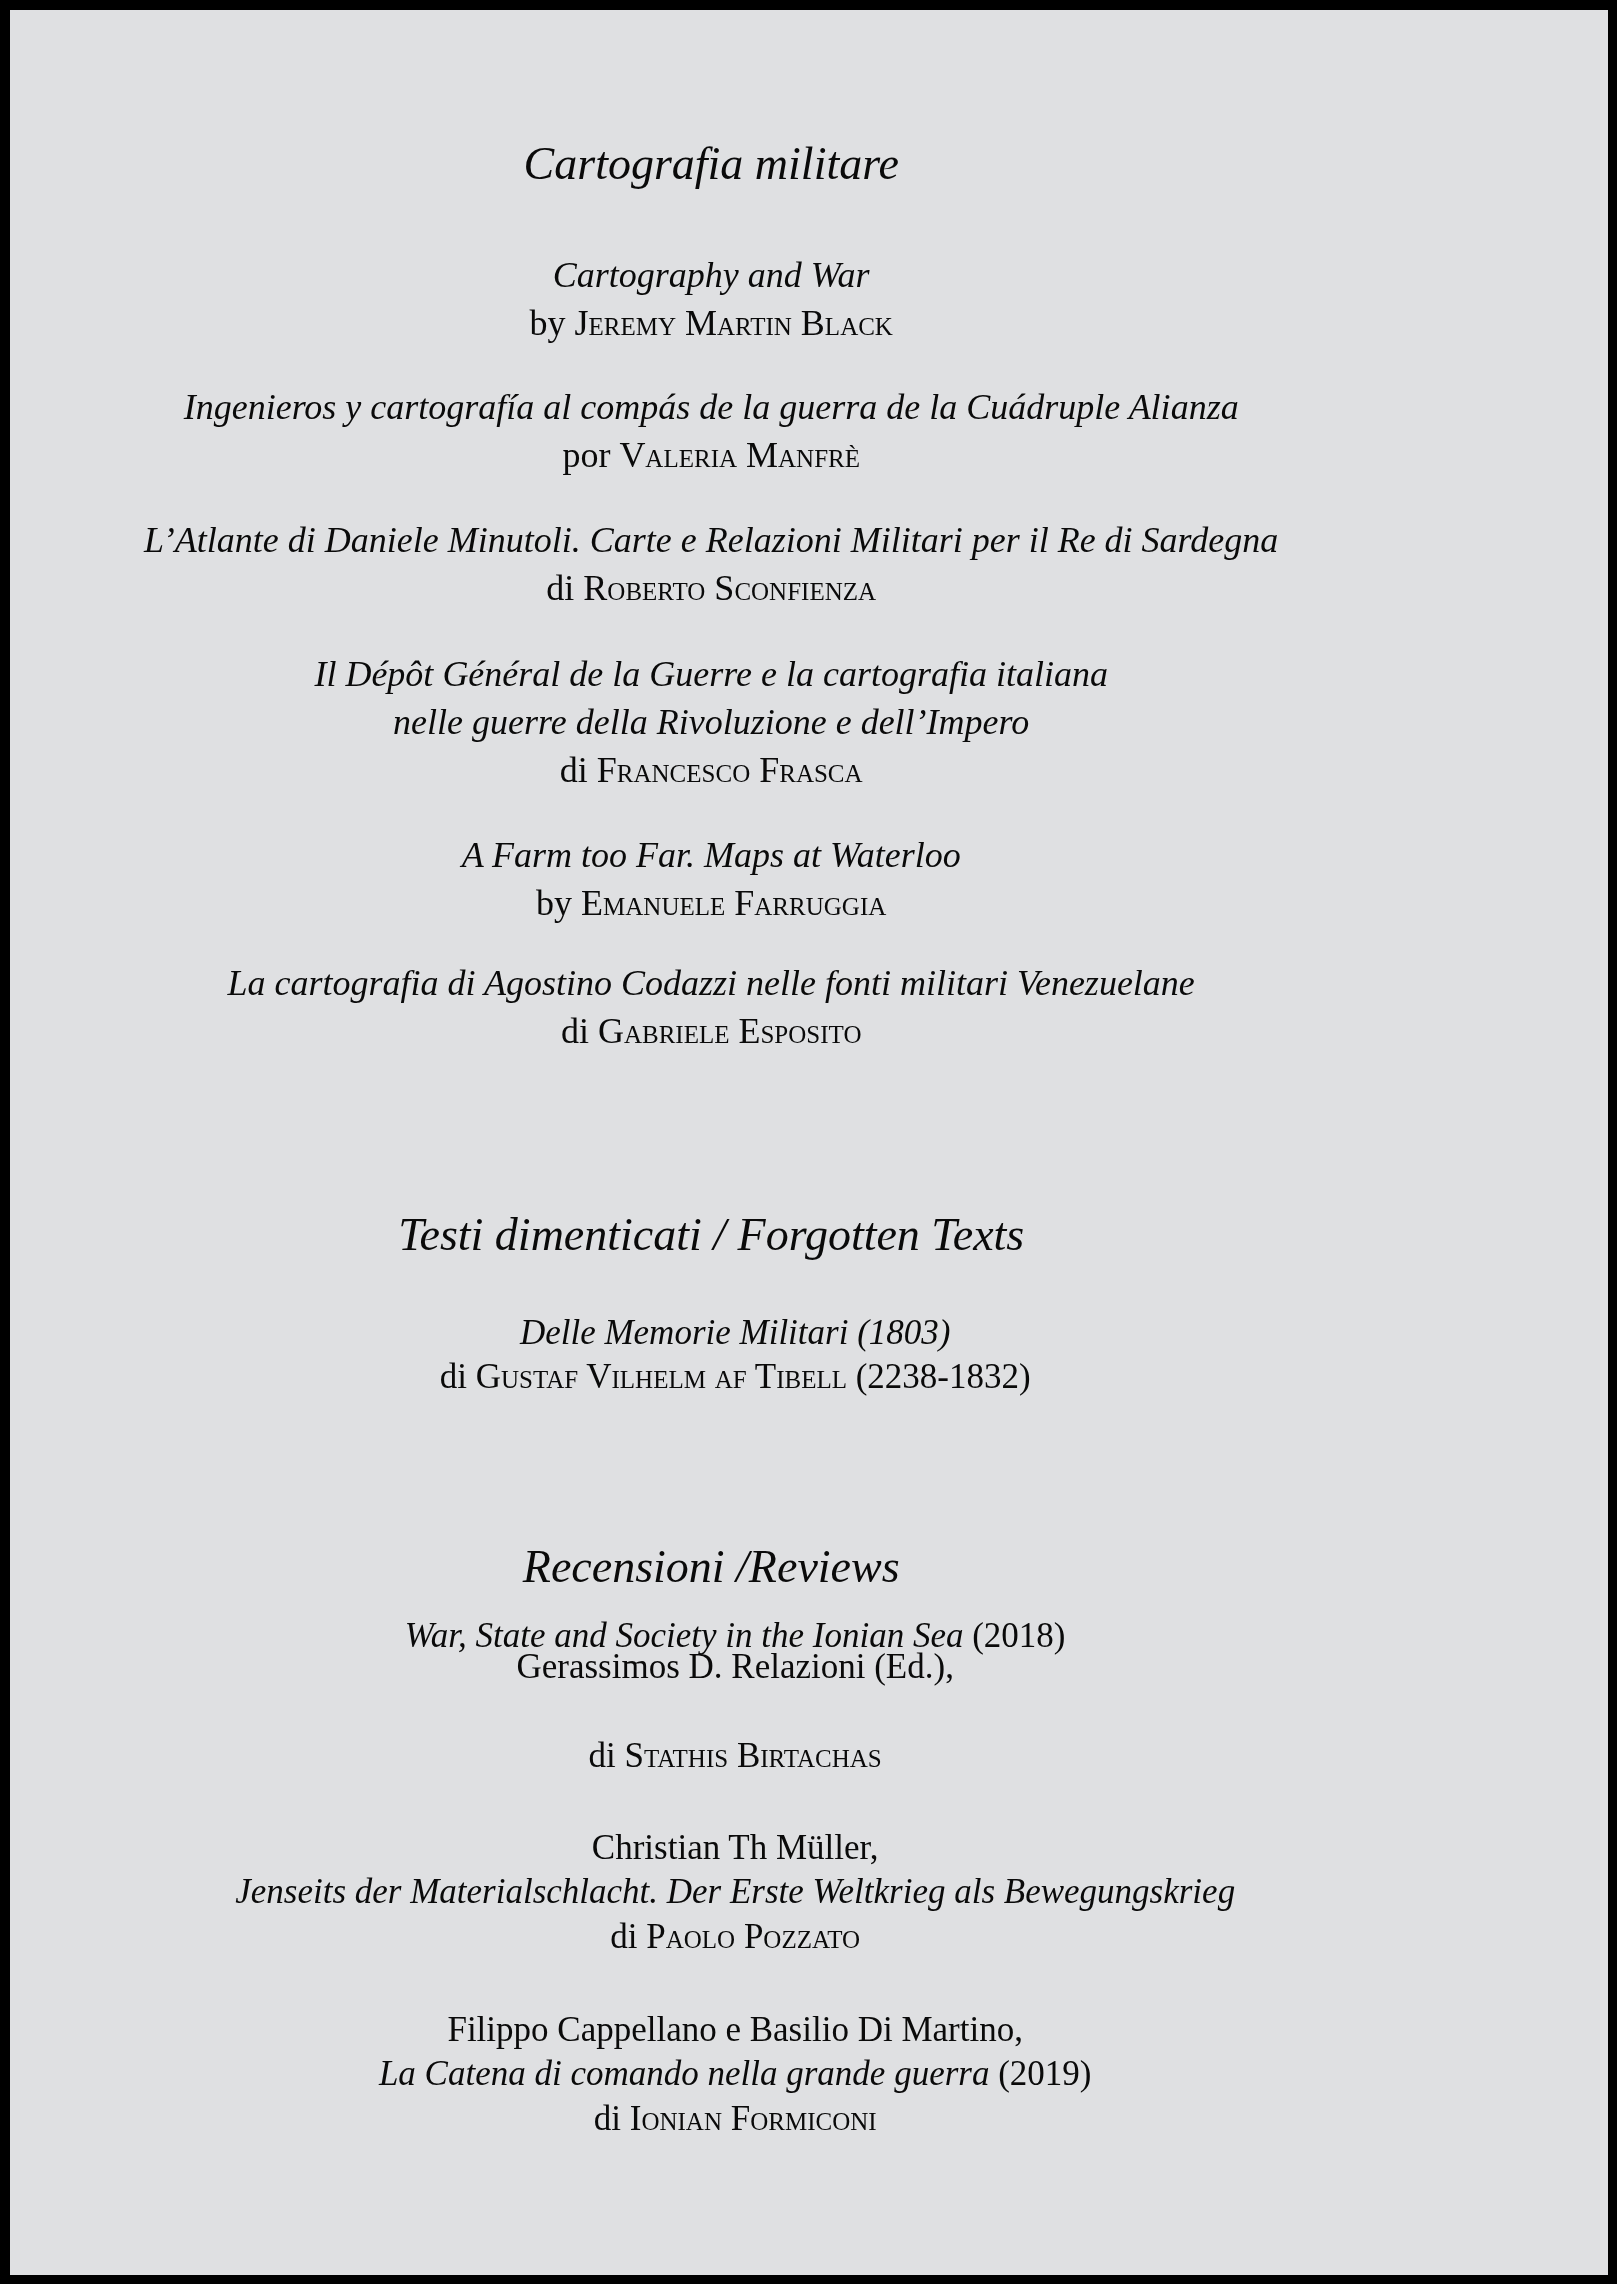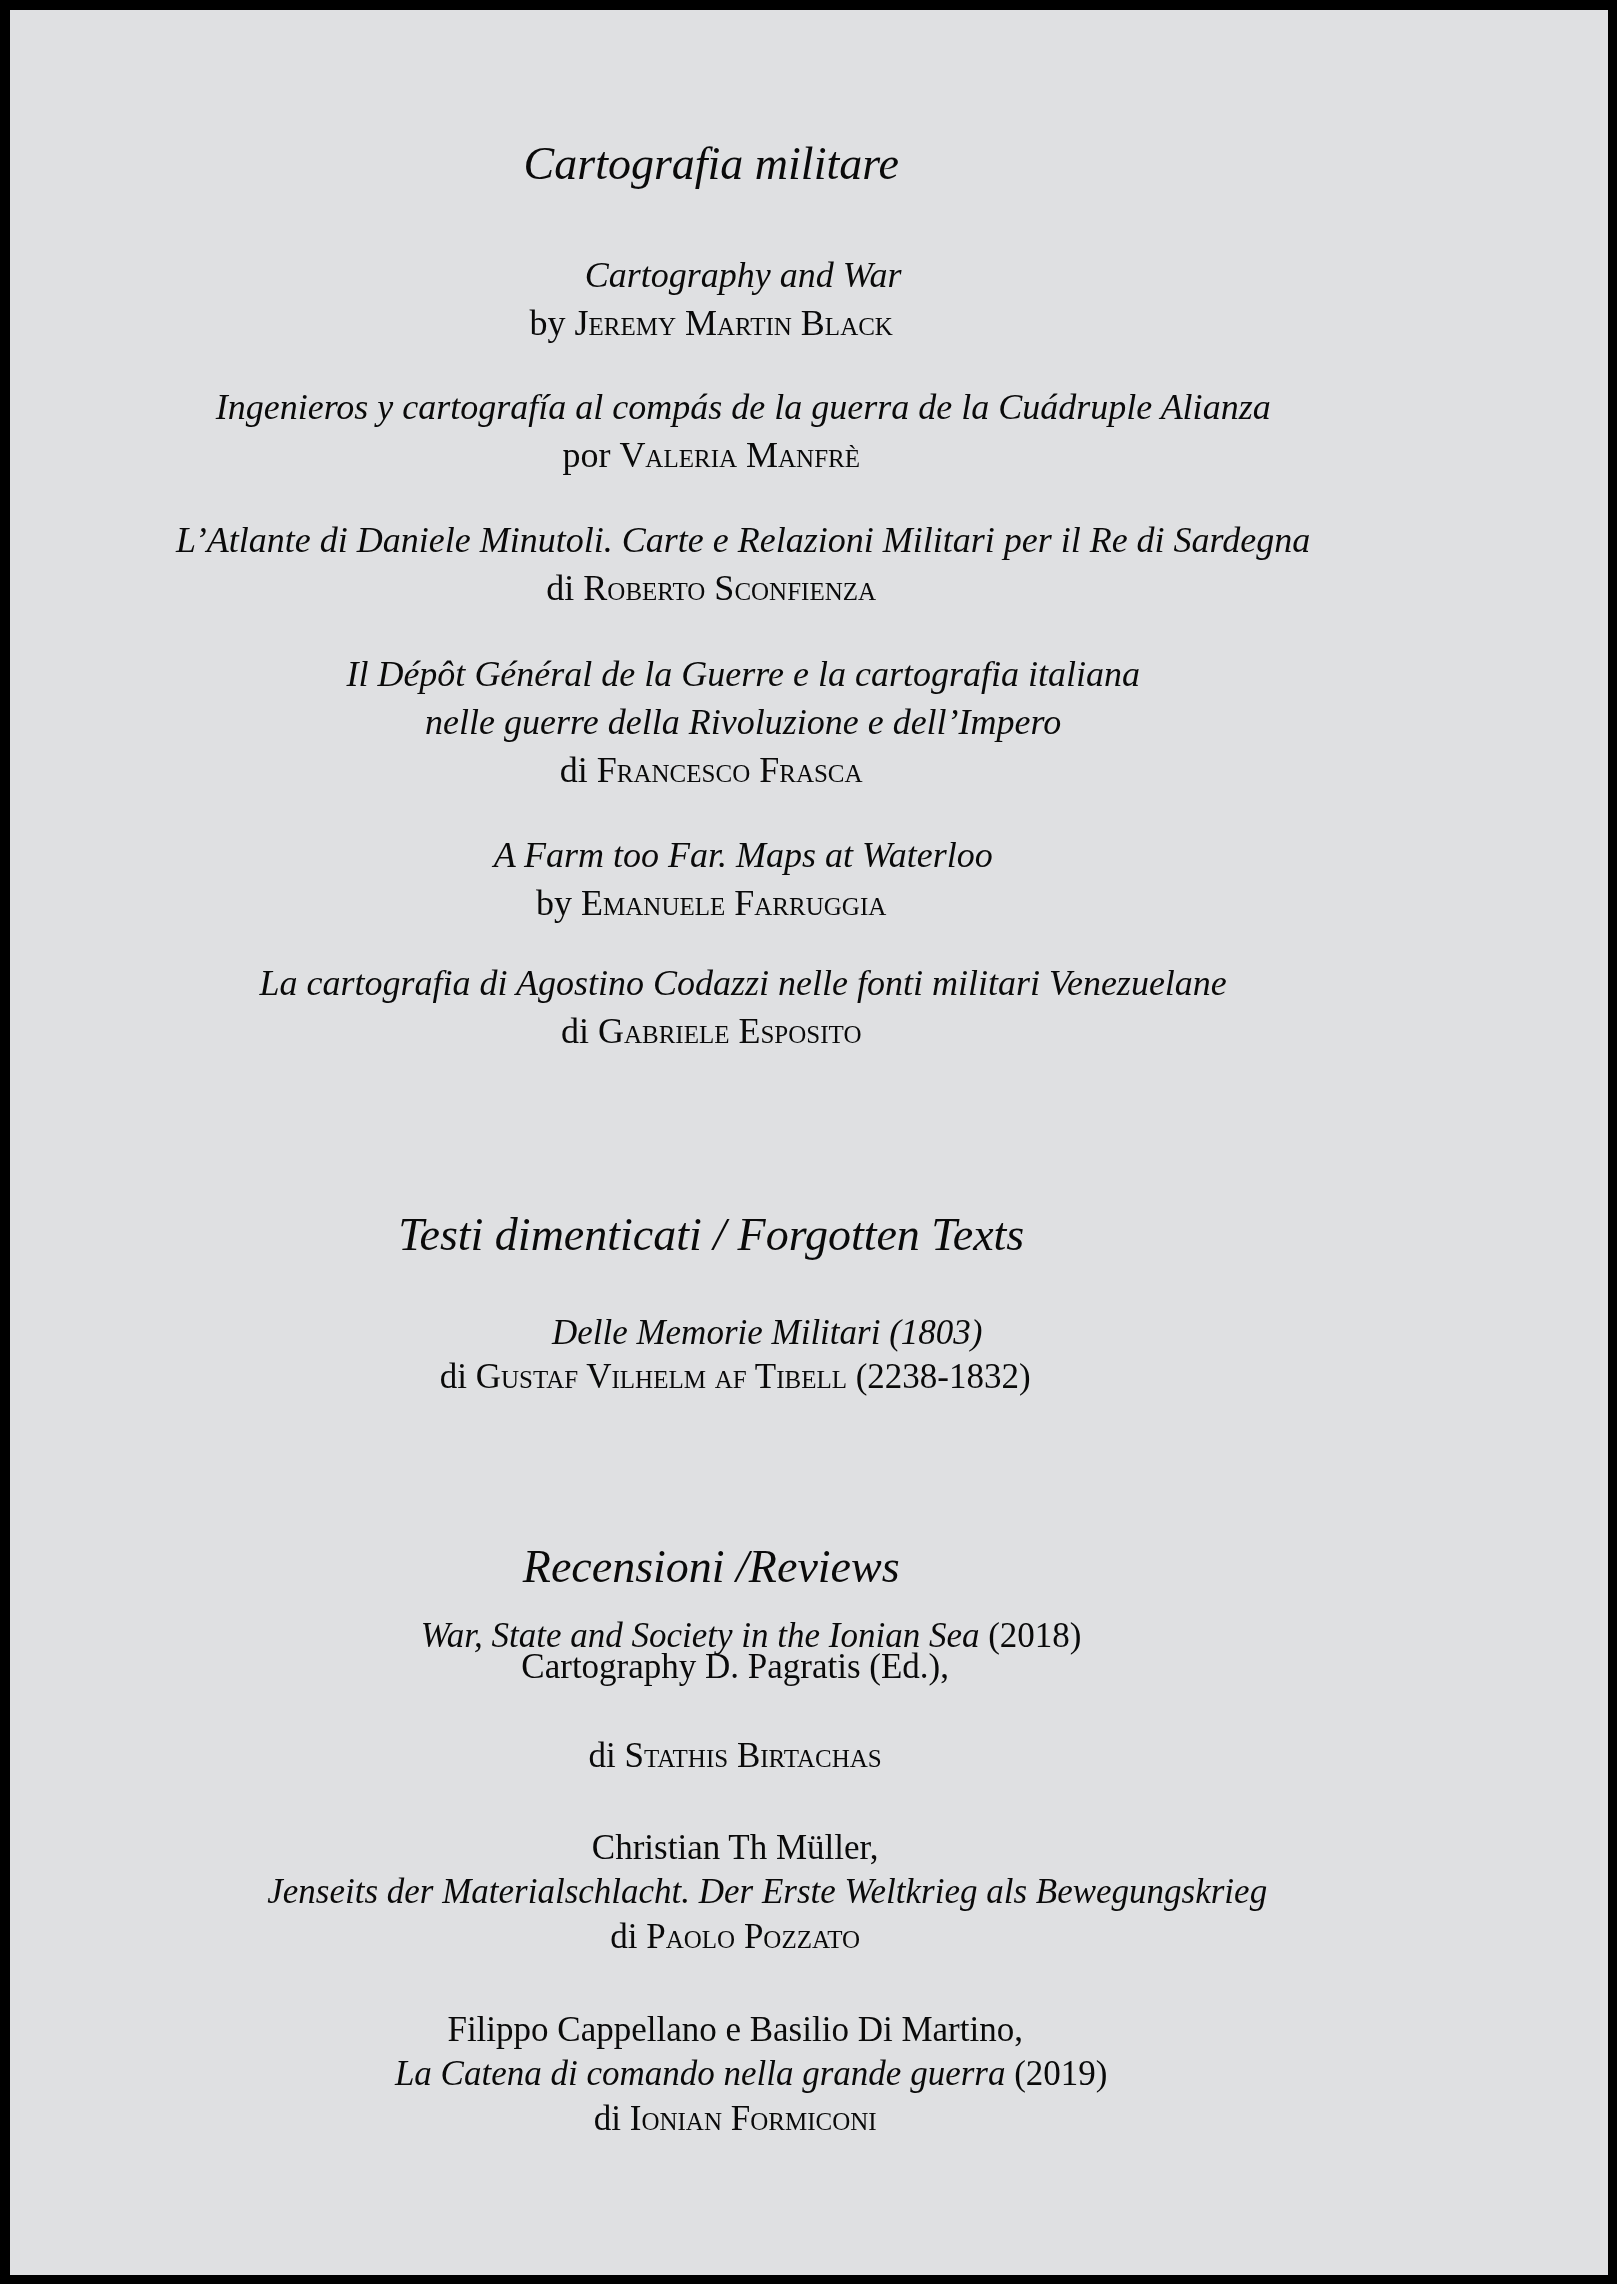--- a/index.html
+++ b/index.html
@@ -13,21 +13,21 @@
     position: absolute; left: 9.7px; top: 9.7px;
     width: 1598px; height: 2265px; background: #dfe0e2;
   }
   .line {
     position: absolute; left: 0; width: 1403px; text-align: center;
     white-space: nowrap;
   }
   .h { font-size: 46px; line-height: 56px; font-style: italic; }
   .b { font-size: 36px; line-height: 48px; }
   .r { font-size: 35px; line-height: 44px; margin-left: 24px; }
-  .it { font-style: italic; padding-left: 32px; }
+  .it { font-style: italic; }
   .sc { font-variant: small-caps; }
 </style>
 </head>
 <body>
 
 <div class="page">
 
   <div class="line h" style="top:126px">Cartografia militare</div>
 
   <div class="line b it" style="top:241px">Cartography and War</div>
@@ -49,21 +49,21 @@
   <div class="line b it" style="top:949px">La cartografia di Agostino Codazzi nelle fonti militari Venezuelane</div>
   <div class="line b" style="top:997px"><span>di</span> <span class="sc">Gabriele Esposito</span></div>
 
   <div class="line h" style="top:1197px">Testi dimenticati / Forgotten Texts</div>
 
   <div class="line r it" style="top:1301px">Delle Memorie Militari (1803)</div>
   <div class="line r" style="top:1345px"><span>di</span> <span class="sc">Gustaf Vilhelm af Tibell</span> <span>(2238-1832)</span></div>
 
   <div class="line h" style="top:1529px">Recensioni /Reviews</div>
 
-  <div class="line r" style="top:1635px">Cartography D. Pagratis (Ed.),</div>
+  <div class="line r" style="top:1635px">Gerassimos D. Relazioni (Ed.),</div>
   <div class="line r" style="top:1604px"><span class="it">War, State and Society in the Ionian Sea</span> <span>(2018)</span></div>
   <div class="line r" style="top:1724px"><span>di</span> <span class="sc">Stathis Birtachas</span></div>
 
   <div class="line r" style="top:1816px">Christian Th Müller,</div>
   <div class="line r it" style="top:1860px">Jenseits der Materialschlacht. Der Erste Weltkrieg als Bewegungskrieg</div>
   <div class="line r" style="top:1905px"><span>di</span> <span class="sc">Paolo Pozzato</span></div>
 
   <div class="line r" style="top:1998px">Filippo Cappellano e Basilio Di Martino,</div>
   <div class="line r" style="top:2042px"><span class="it">La Catena di comando nella grande guerra</span> <span>(2019)</span></div>
   <div class="line r" style="top:2087px"><span>di</span> <span class="sc">Ionian Formiconi</span></div>

